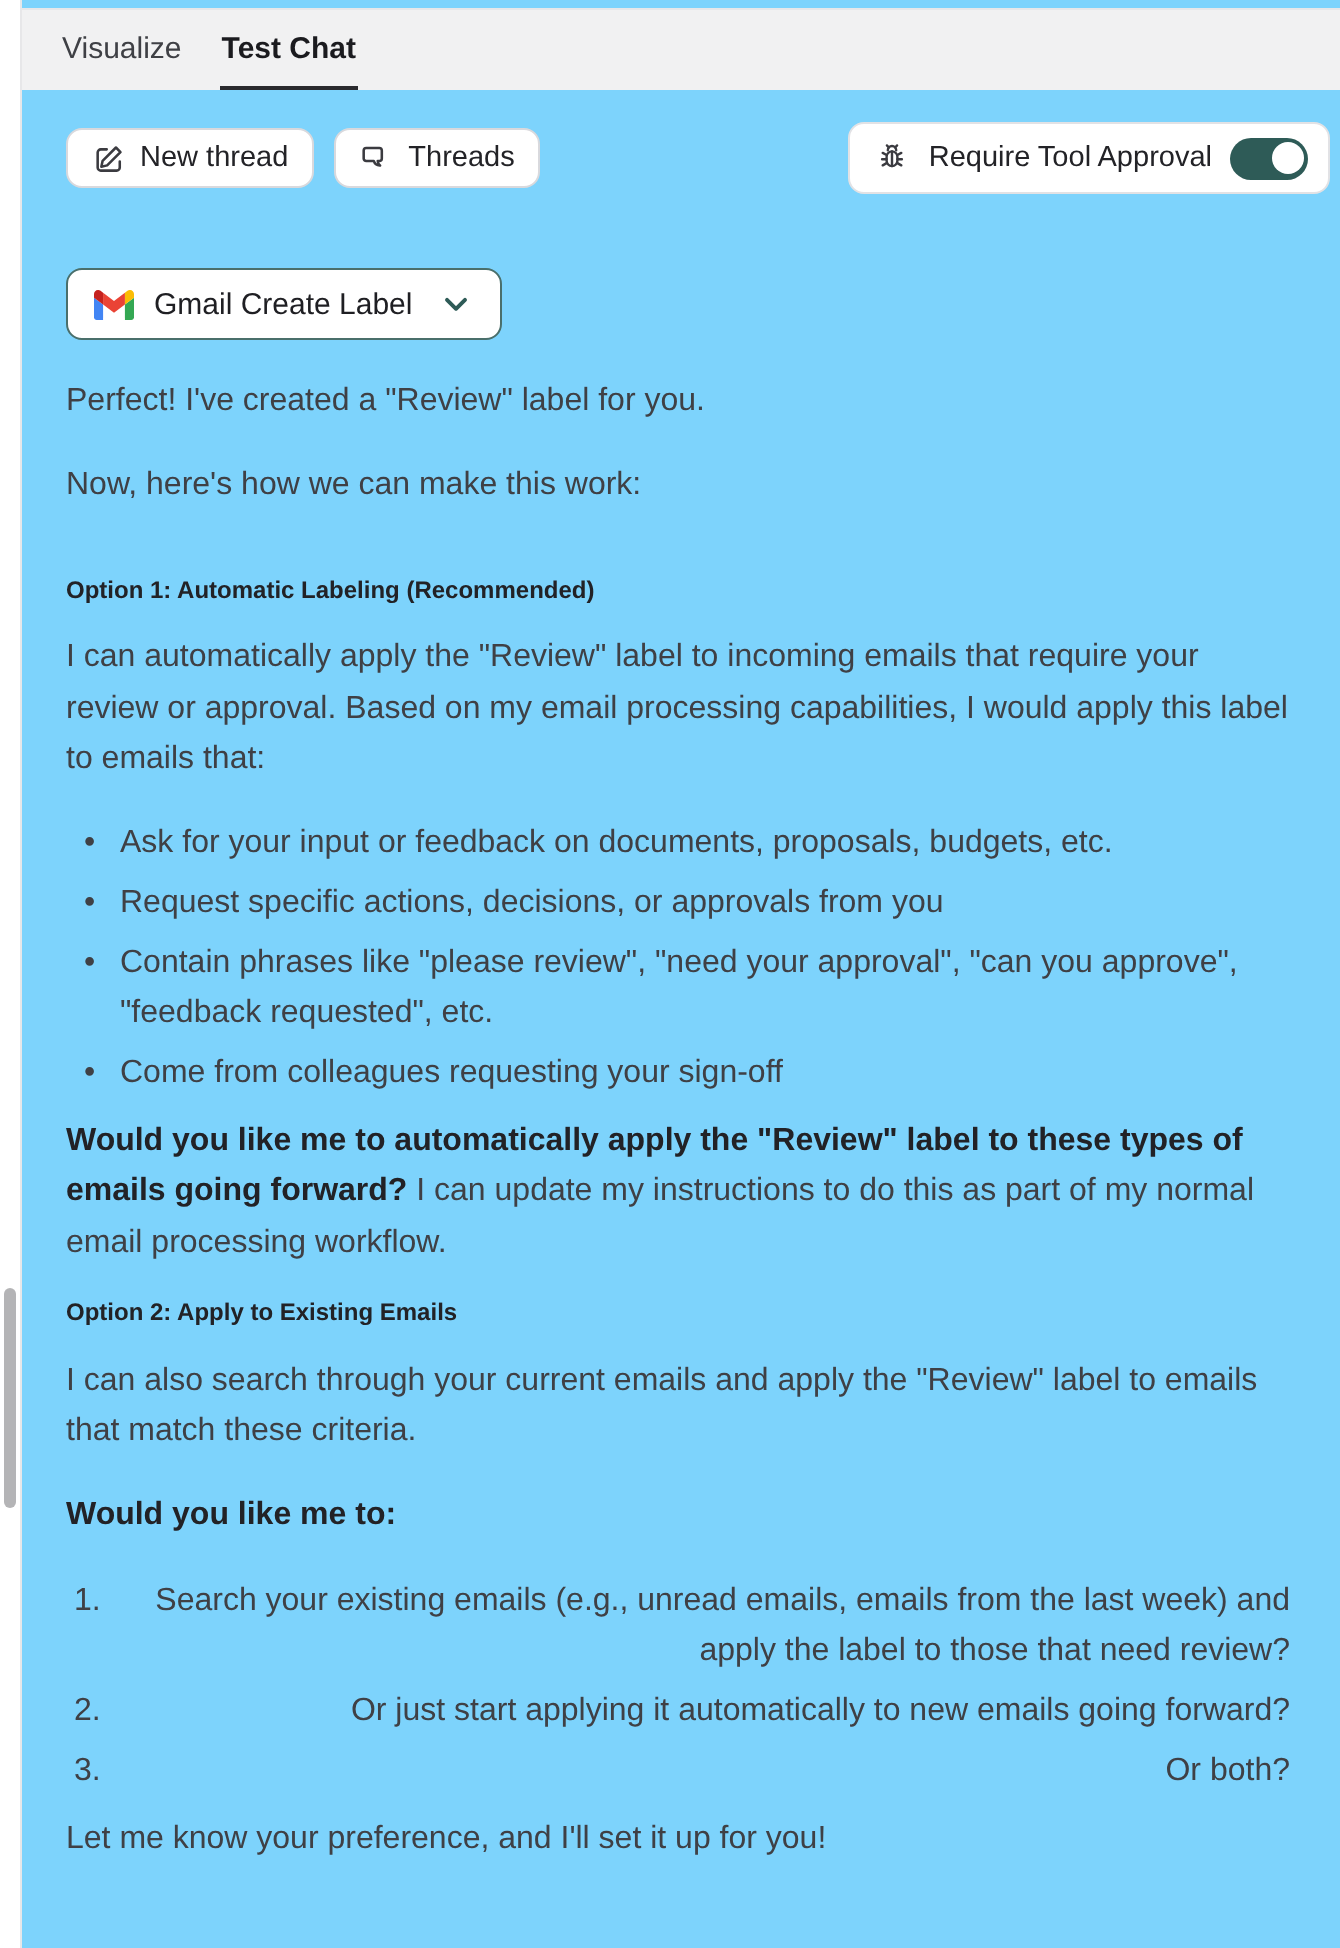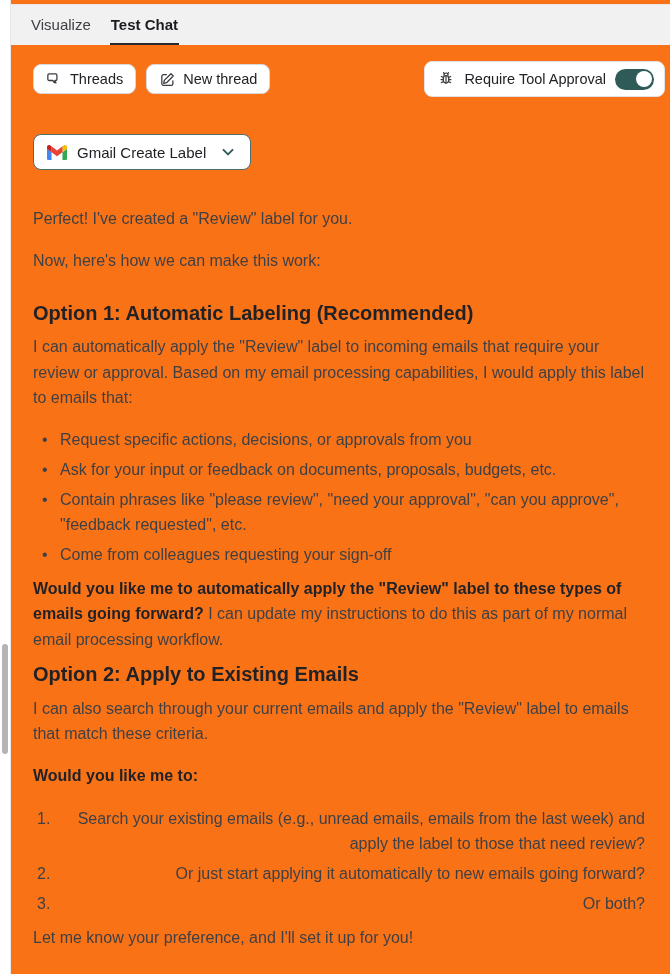--- a/index.html
+++ b/index.html
@@ -10,21 +10,21 @@
   .left-rail {
     position: absolute; left: 0; top: 0; width: 11px; height: 974px;
     background: #ffffff; border-right: 1px solid #e7e7e9;
   }
   .scroll-thumb {
     position: absolute; left: 2px; top: 644px; width: 6px; height: 110px;
     background: #b4b4b6; border-radius: 3px;
   }
 
   
-  .main { position: absolute; left: 11px; top: 0; width: 659px; height: 974px; background: #f97316; }
+  .main { position: absolute; left: 11px; top: 0; width: 659px; height: 974px; background: #7dd3fc; }
 
   
   .tabbar {
     margin-top: 4px; height: 41px; background: #f1f1f2;
     border-top: 1px solid #e7e7e9;
     display: flex; align-items: stretch; padding-left: 19px; gap: 18px;
   }
   .tab {
     display: flex; align-items: center; font-size: 15px; color: #3f4045;
     cursor: pointer; padding: 0 1px; border-bottom: 2.5px solid transparent;
@@ -54,32 +54,32 @@
     background: #2e5b57; cursor: pointer; flex: 0 0 auto;
   }
   .toggle .knob {
     position: absolute; top: 2.5px; right: 2.5px; width: 16px; height: 16px;
     border-radius: 50%; background: #ffffff;
   }
 
   
   .tool-chip {
     display: inline-flex; align-items: center; gap: 10px;
-    margin: 37px 0 18px 22px; height: 36px; padding: 0 13px 0 13px;
+    margin: 37px 0 0 22px; height: 36px; padding: 0 13px 0 13px;
     background: #fff; border: 1px solid #4a6f6b; border-radius: 8px;
     font-size: 15px; color: #1f1f23; cursor: pointer;
   }
   .tool-chip .chev { margin-left: 3px; color: #2e5b57; }
 
   
   .message { margin: 0 6px 0 22px; width: 612px; font-size: 16px; line-height: 25.5px; color: #3f4045; }
   .message p.first { margin-top: 18px; }
   .message p { margin-top: 16.5px; }
   .message p.tight { margin-top: 8px; }
-  .message h3 { margin-top: 27px; font-size: 20px; line-height: 25.5px; font-weight: 700; color: #222226; }
+  .message h3 { margin-top: 27px; font-size: 12px; line-height: 25.5px; font-weight: 700; color: #222226; }
   .message h3.second { margin-top: 10px; }
   .message .bold { font-weight: 700; color: #222226; }
 
   .message ul { margin-top: 16px; list-style: none; }
   .message ul li { position: relative; padding-left: 27px; margin-bottom: 4.5px; }
   .message ul li::before {
     content: "•"; position: absolute; left: 9px; top: 0; color: #3f4045;
   }
   .message ol { margin-top: 17px; list-style: none; counter-reset: item; }
   .message ol li { position: relative; padding-left: 27px; margin-bottom: 4.5px; counter-increment: item; text-align: right; }
@@ -99,34 +99,34 @@
 
   <div class="tabbar">
     <div class="tab">Visualize</div>
     <div class="tab active">Test Chat</div>
   </div>
 
   <div class="toolbar">
     <button class="btn">
       <span class="icon">
         <svg width="17" height="17" viewBox="0 0 24 24" fill="none" stroke="currentColor" stroke-width="1.8" stroke-linecap="round" stroke-linejoin="round">
-          <path d="M4.4 4.2h9.2c1 0 1.8.8 1.8 1.8v5.6c0 1-.8 1.8-1.8 1.8h-1.1c.1 1.6.5 2.4 1.7 3.2-2.2.1-3.8-1-4.5-3.2H4.4c-1 0-1.8-.8-1.8-1.8V6c0-1 .8-1.8 1.8-1.8z"></path>
+          <path d="M16.9 3.9l3.2 3.2-9.4 9.4-4.1.9.9-4.1z"></path>
+          <path d="M19.6 13.8V18a2.2 2.2 0 0 1-2.2 2.2H6.2A2.2 2.2 0 0 1 4 18V7.4a2.2 2.2 0 0 1 2.2-2.2h4.2"></path>
         </svg>
       </span>
-      <span>Threads</span>
+      <span>New thread</span>
     </button>
 
     <button class="btn">
       <span class="icon">
         <svg width="17" height="17" viewBox="0 0 24 24" fill="none" stroke="currentColor" stroke-width="1.8" stroke-linecap="round" stroke-linejoin="round">
-          <path d="M16.9 3.9l3.2 3.2-9.4 9.4-4.1.9.9-4.1z"></path>
-          <path d="M19.6 13.8V18a2.2 2.2 0 0 1-2.2 2.2H6.2A2.2 2.2 0 0 1 4 18V7.4a2.2 2.2 0 0 1 2.2-2.2h4.2"></path>
+          <path d="M4.4 4.2h9.2c1 0 1.8.8 1.8 1.8v5.6c0 1-.8 1.8-1.8 1.8h-1.1c.1 1.6.5 2.4 1.7 3.2-2.2.1-3.8-1-4.5-3.2H4.4c-1 0-1.8-.8-1.8-1.8V6c0-1 .8-1.8 1.8-1.8z"></path>
         </svg>
       </span>
-      <span>New thread</span>
+      <span>Threads</span>
     </button>
 
     <div class="spacer"></div>
 
     <div class="approval-box">
       <span class="icon">
         <svg width="18" height="18" viewBox="0 0 24 24" fill="none" stroke="currentColor" stroke-width="1.6" stroke-linecap="round" stroke-linejoin="round">
           <path d="M9.2 6.8a2.8 2.8 0 0 1 5.6 0"></path>
           <rect x="8.4" y="7.6" width="7.2" height="9.8" rx="3.6"></rect>
           <path d="M12 7.6v9.8"></path>
@@ -160,22 +160,22 @@
   </div>
 
   <div class="message">
     <p class="first">Perfect! I've created a "Review" label for you.</p>
     <p>Now, here's how we can make this work:</p>
 
     <h3>Option 1: Automatic Labeling (Recommended)</h3>
     <p class="tight">I can automatically apply the "Review" label to incoming emails that require your review or approval. Based on my email processing capabilities, I would apply this label to emails that:</p>
 
     <ul>
+      <li>Ask for your input or feedback on documents, proposals, budgets, etc.</li>
       <li>Request specific actions, decisions, or approvals from you</li>
-      <li>Ask for your input or feedback on documents, proposals, budgets, etc.</li>
       <li>Contain phrases like "please review", "need your approval", "can you approve", "feedback requested", etc.</li>
       <li>Come from colleagues requesting your sign-off</li>
     </ul>
 
     <p class="tight"><span class="bold">Would you like me to automatically apply the "Review" label to these types of emails going forward?</span><span> I can update my instructions to do this as part of my normal email processing workflow.</span></p>
 
     <h3 class="second">Option 2: Apply to Existing Emails</h3>
     <p class="tight">I can also search through your current emails and apply the "Review" label to emails that match these criteria.</p>
 
     <p class="bold">Would you like me to:</p>

